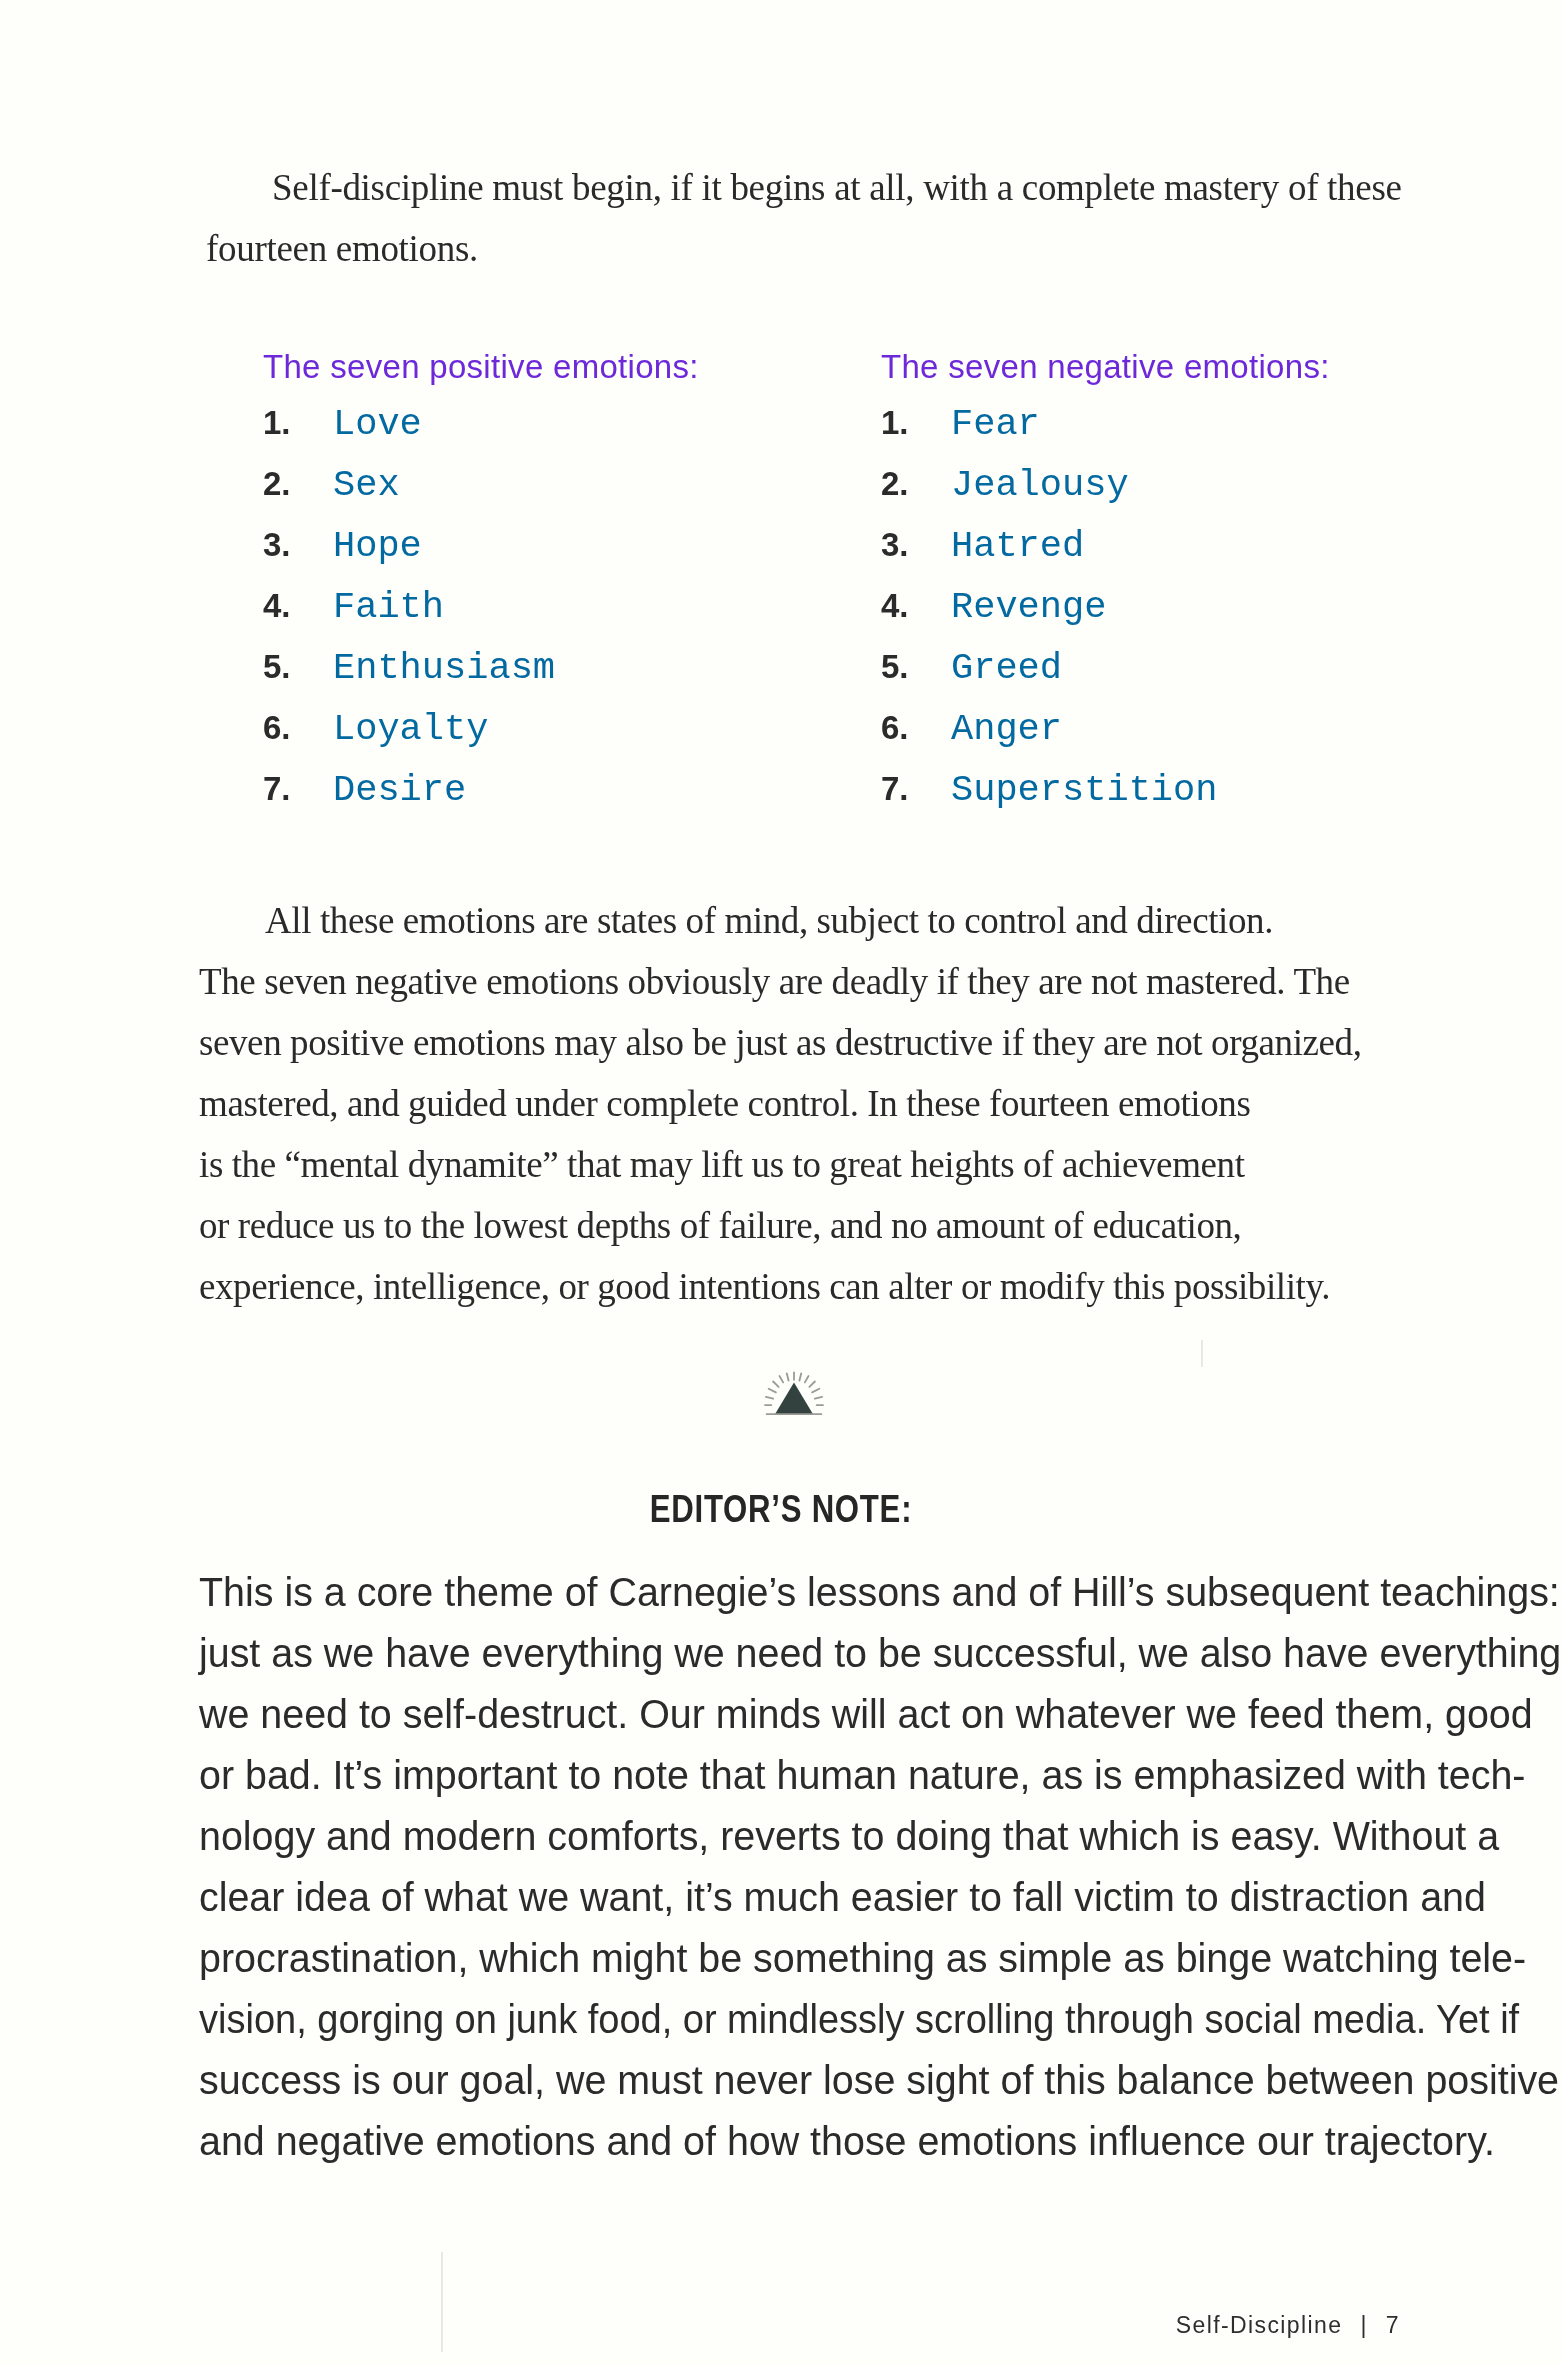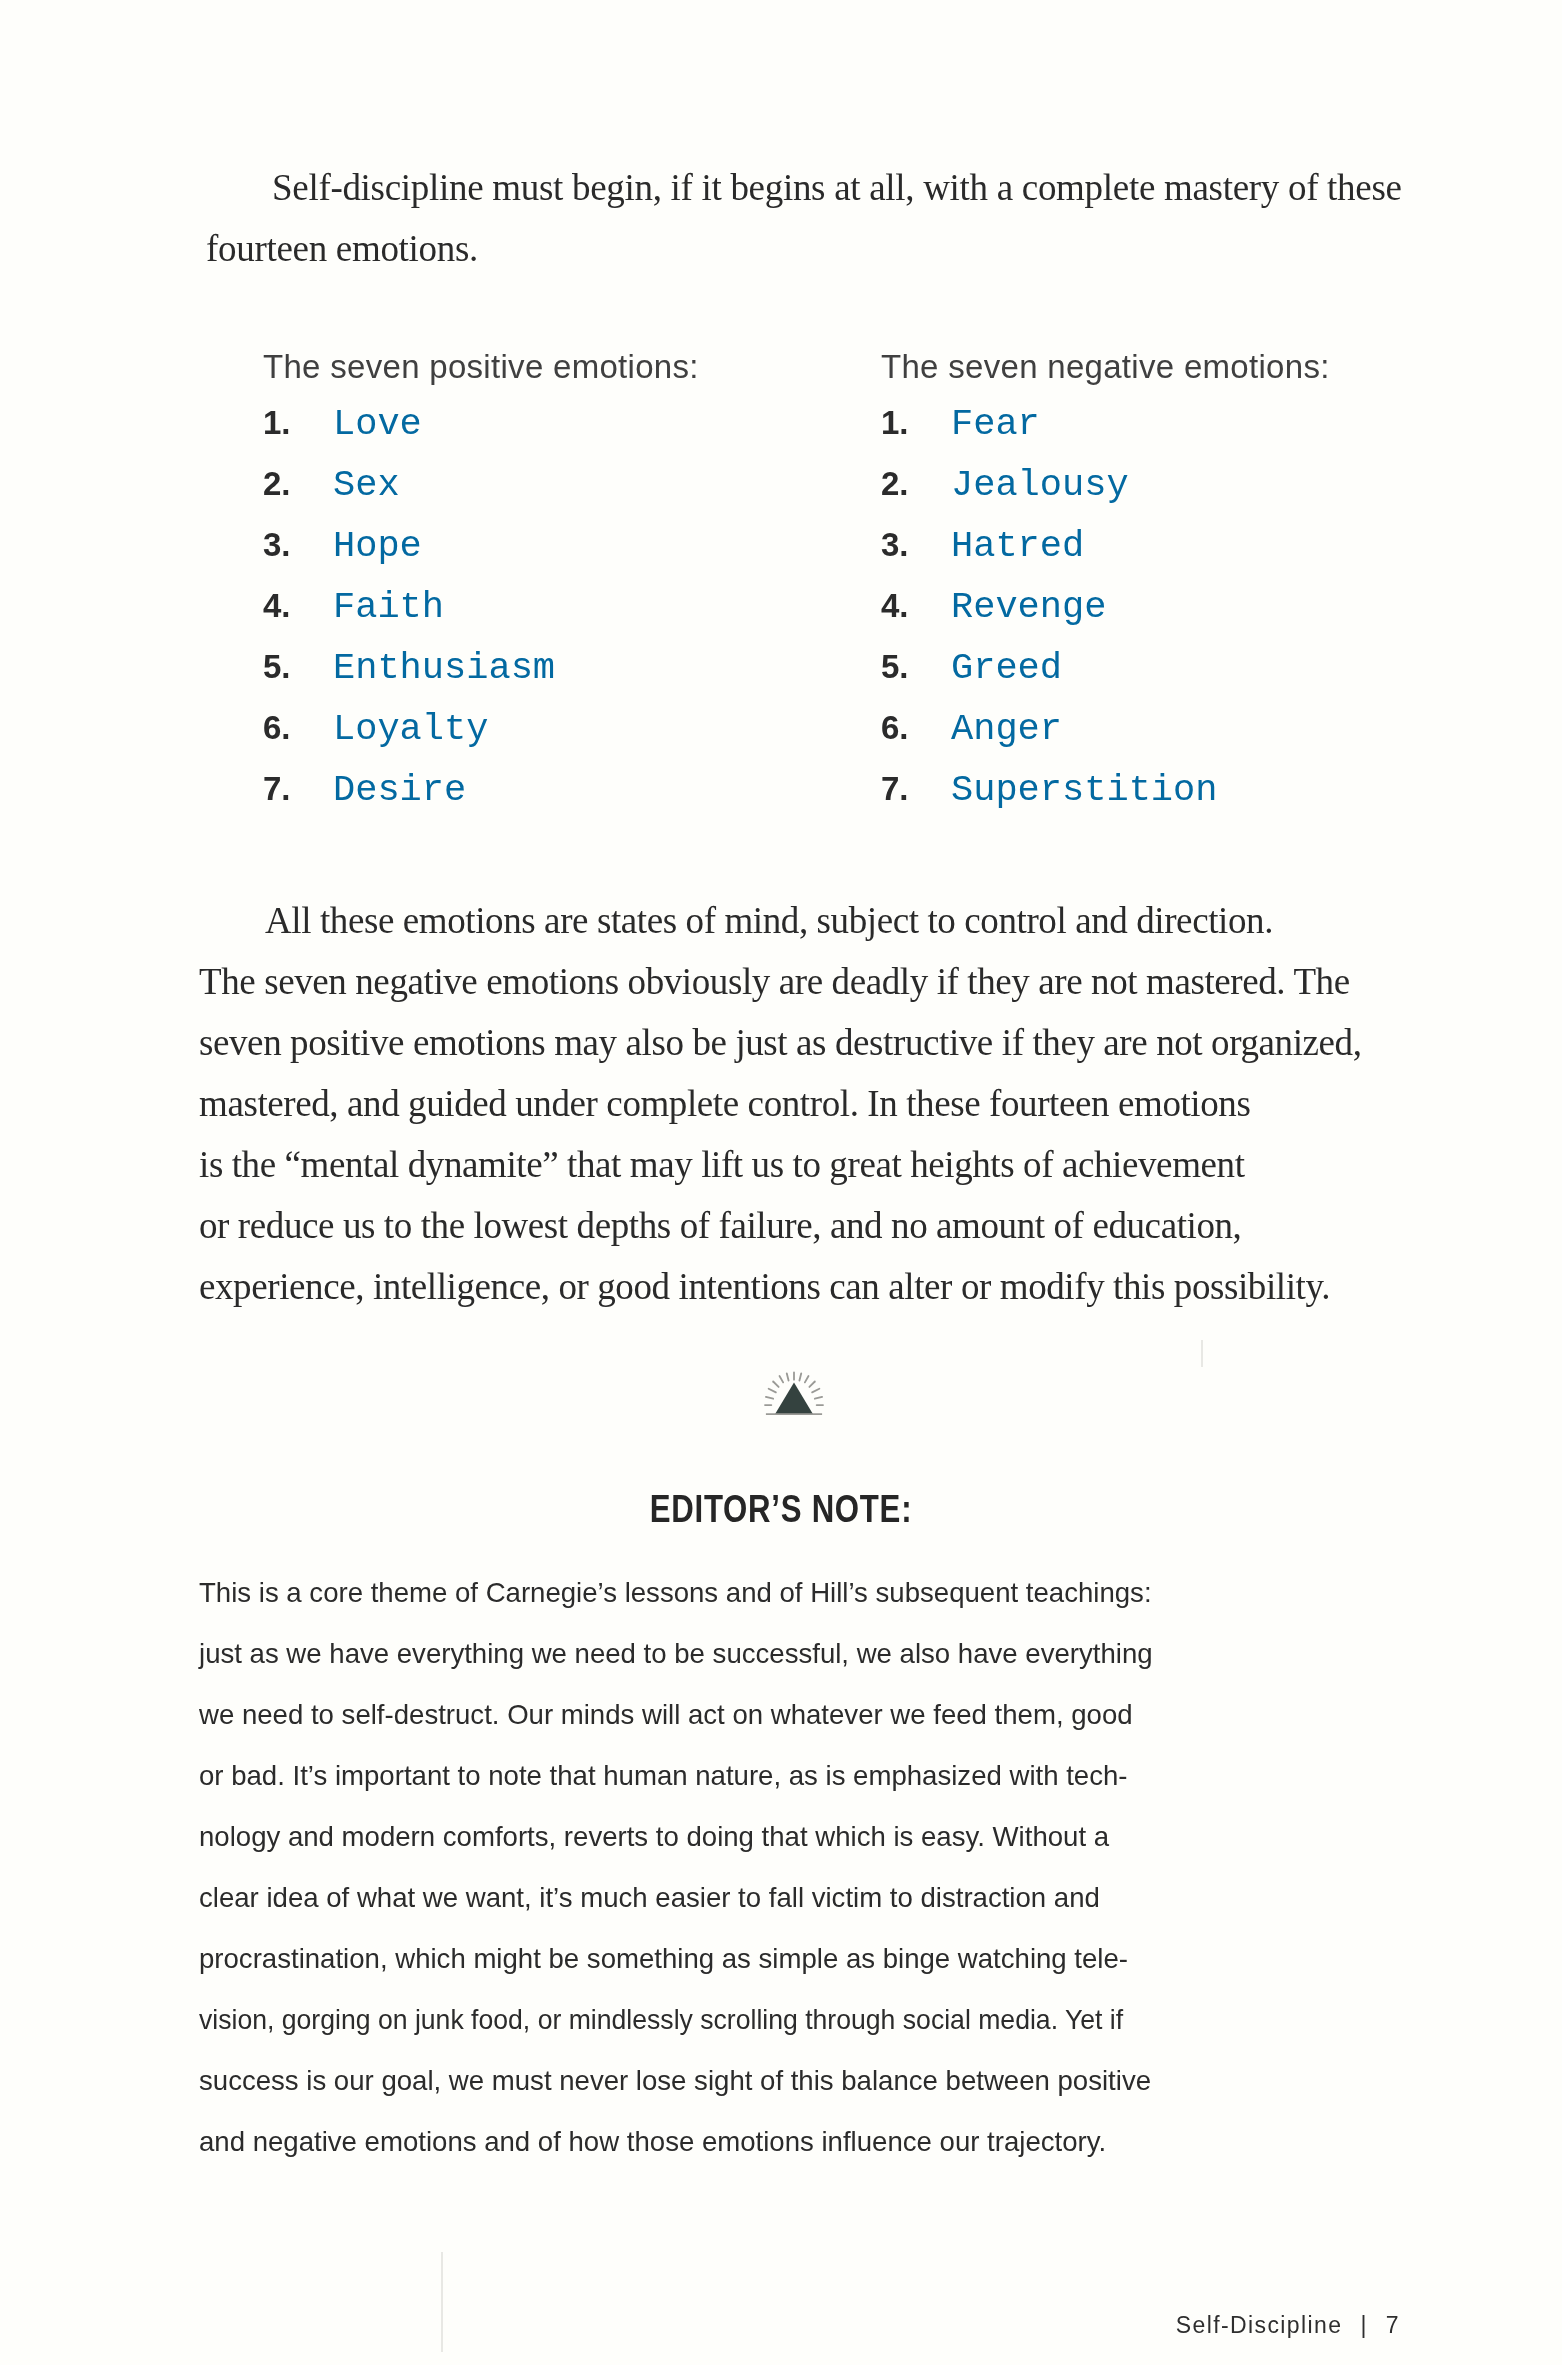--- a/index.html
+++ b/index.html
@@ -36,21 +36,21 @@
   .list-col {
     position: absolute;
     top: 343px;
   }
   .list-col.left { left: 263px; }
   .list-col.right { left: 881px; }
   .list-heading {
     font-family: "Liberation Sans", "DejaVu Sans", sans-serif;
     font-size: 33px;
     font-weight: 500;
-    color: #404040;
+    color: #6d28d9;
     line-height: 47px;
     margin-bottom: 12.8px;
     letter-spacing: 0.3px;
   }
   .list-item {
     display: flex;
     align-items: baseline;
     height: 61px;
   }
   .list-num {
@@ -101,21 +101,21 @@
     letter-spacing: 0.9px;
     color: #262626;
     transform: scaleX(0.82);
   }
   .note-body {
     position: absolute;
     left: 199px;
     top: 1562px;
     width: 1226px;
     font-family: "Liberation Sans", "DejaVu Sans", sans-serif;
-    font-size: 28px;
+    font-size: 40px;
     line-height: 61px;
     color: #2b2b2b;
   }
   .note-body .line {
     display: block;
     white-space: nowrap;
     transform-origin: left center;
   }
 
   

